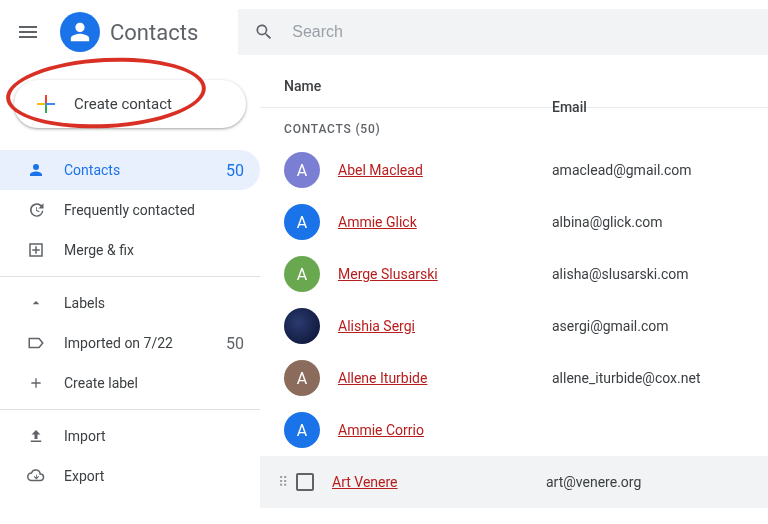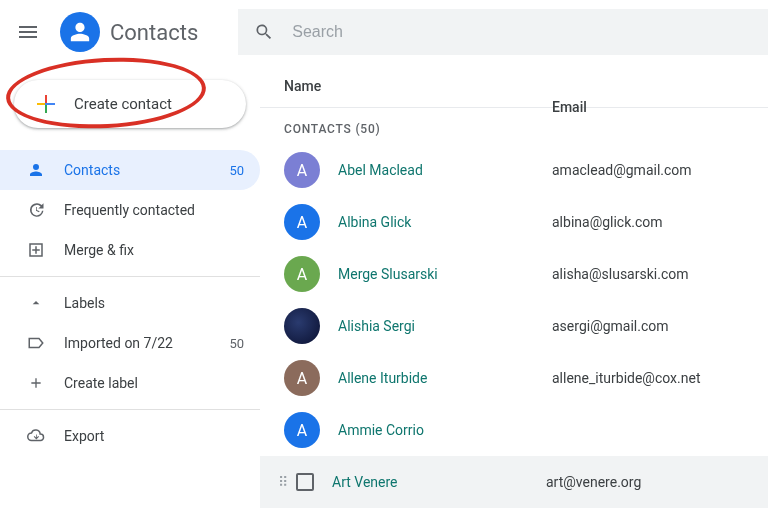--- a/index.html
+++ b/index.html
@@ -83,21 +83,21 @@
     border-radius: 0 20px 20px 0;
     cursor: pointer;
     color: #3c4043;
     font-size: 14px;
     position: relative;
   }
   .navitem.active { background: #e8f0fe; color:#1a73e8; }
   .navitem .nav-ic { width:20px; display:flex; justify-content:center; color:#5f6368; }
   .navitem.active .nav-ic { color:#1a73e8; }
   .navitem .nav-label { margin-left: 18px; flex:1; }
-  .navitem .nav-count { font-size: 13px; color:#5f6368; }
+  .navitem .nav-count { font-size: 16px; color:#5f6368; }
   .navitem.active .nav-count { color:#1a73e8; }
 
   .divider { height:1px; background:#e0e0e0; margin: 6px 0; }
 
   .content { flex:1; overflow-y:auto; }
   .list-header {
     display:flex; align-items:center;
     height: 44px;
     padding-left: 24px;
     font-size: 14px;
@@ -125,21 +125,21 @@
   }
   .row:hover, .row.hovered {
     background: #f1f3f4;
   }
   .row.hovered { background: #f1f3f4; }
   .avatar {
     width:36px; height:36px; border-radius:50%;
     display:flex; align-items:center; justify-content:center;
     color:#fff; font-size:16px;
   }
-  .row .row-name { margin-left: 18px; width: 214px; color:#0f766e; }
+  .row .row-name { margin-left: 18px; width: 214px; color:#b91c1c;text-decoration:underline; }
   .row .row-email { color:#3c4043; }
 
   .drag-dots { margin-right: 8px; color:#9aa0a6; font-size: 14px; line-height: 6px;}
   .row-checkbox {
     width:18px; height:18px; border:2px solid #5f6368; border-radius:2px;
     display:inline-block; margin-right: 18px;
   }
   .hover-left { display:flex; align-items:center; width: 54px; margin-left:-6px;}
 
   svg { display:block; }
@@ -241,20 +241,28 @@
               </svg>
             </span>
           <span class="nav-label">Create label</span>
         </div>
 
         <div class="divider"></div>
 
         <div class="navitem">
           <span class="nav-ic">
               <svg width="18" height="18" viewBox="0 0 24 24">
+                <path fill="currentColor" d="M5 20h14v-2H5v2zM12 4l-6 6h4v6h4v-6h4l-6-6z"></path>
+              </svg>
+            </span>
+          <span class="nav-label">Import</span>
+        </div>
+        <div class="navitem">
+          <span class="nav-ic">
+              <svg width="18" height="18" viewBox="0 0 24 24">
                 <path fill="none" stroke="currentColor" stroke-width="2" d="M6 18a5 5 0 0 1 0-10 6 6 0 0 1 11.6 1.5A4 4 0 0 1 18 18H6z"></path>
                 <path fill="currentColor" d="M12 10v4l-2-2-1 1 3.5 3.5L16 13l-1-1-2 2v-4z"></path>
               </svg>
             </span>
           <span class="nav-label">Export</span>
         </div>
       </div>
     </div>
 
     <div class="content">
@@ -268,21 +276,21 @@
         <div class="avatar" style="background:#7b7fd4">
             <span>A</span>
           </div>
         <div class="row-name">Abel Maclead</div>
         <div class="row-email">amaclead@gmail.com</div>
       </div>
       <div class="row">
         <div class="avatar" style="background:#1a73e8">
             <span>A</span>
           </div>
-        <div class="row-name">Albina Glick</div>
+        <div class="row-name">Ammie Glick</div>
         <div class="row-email">albina@glick.com</div>
       </div>
       <div class="row">
         <div class="avatar" style="background:#6aa84f">
             <span>A</span>
           </div>
         <div class="row-name">Merge Slusarski</div>
         <div class="row-email">alisha@slusarski.com</div>
       </div>
       <div class="row">

